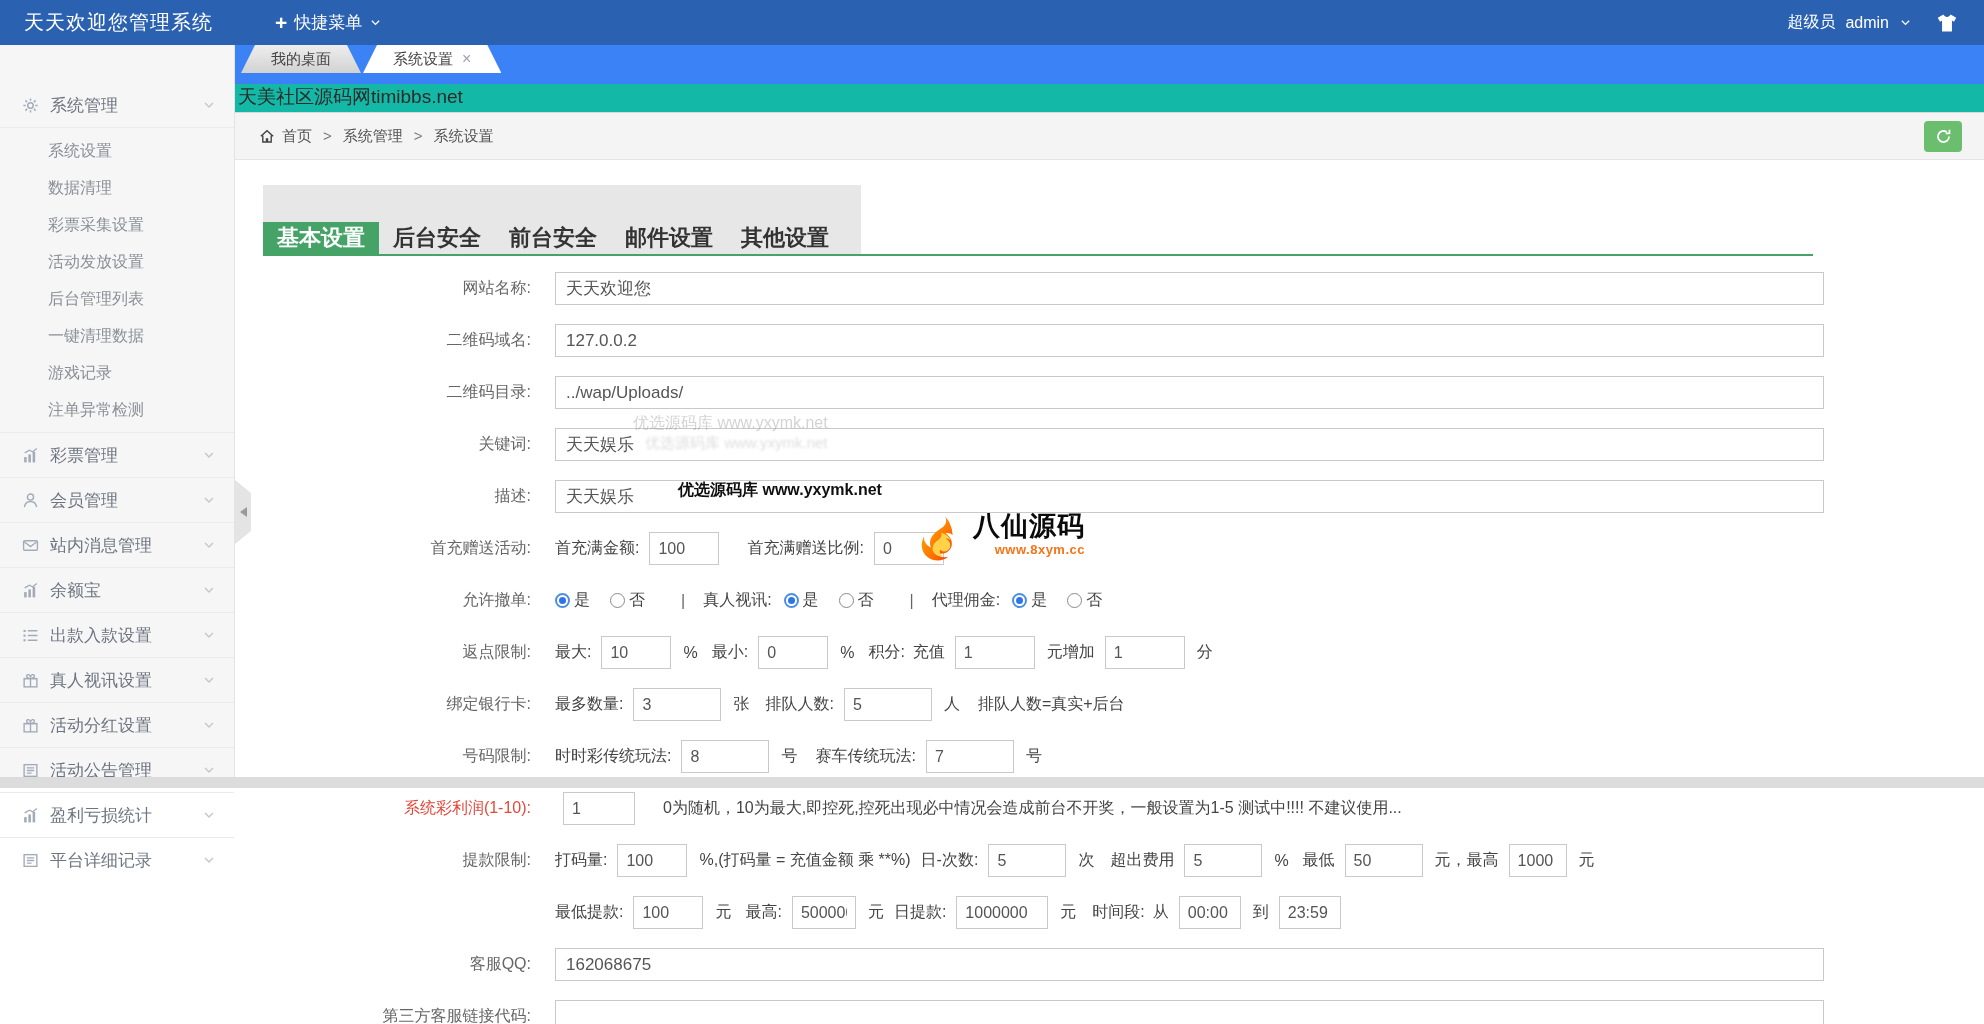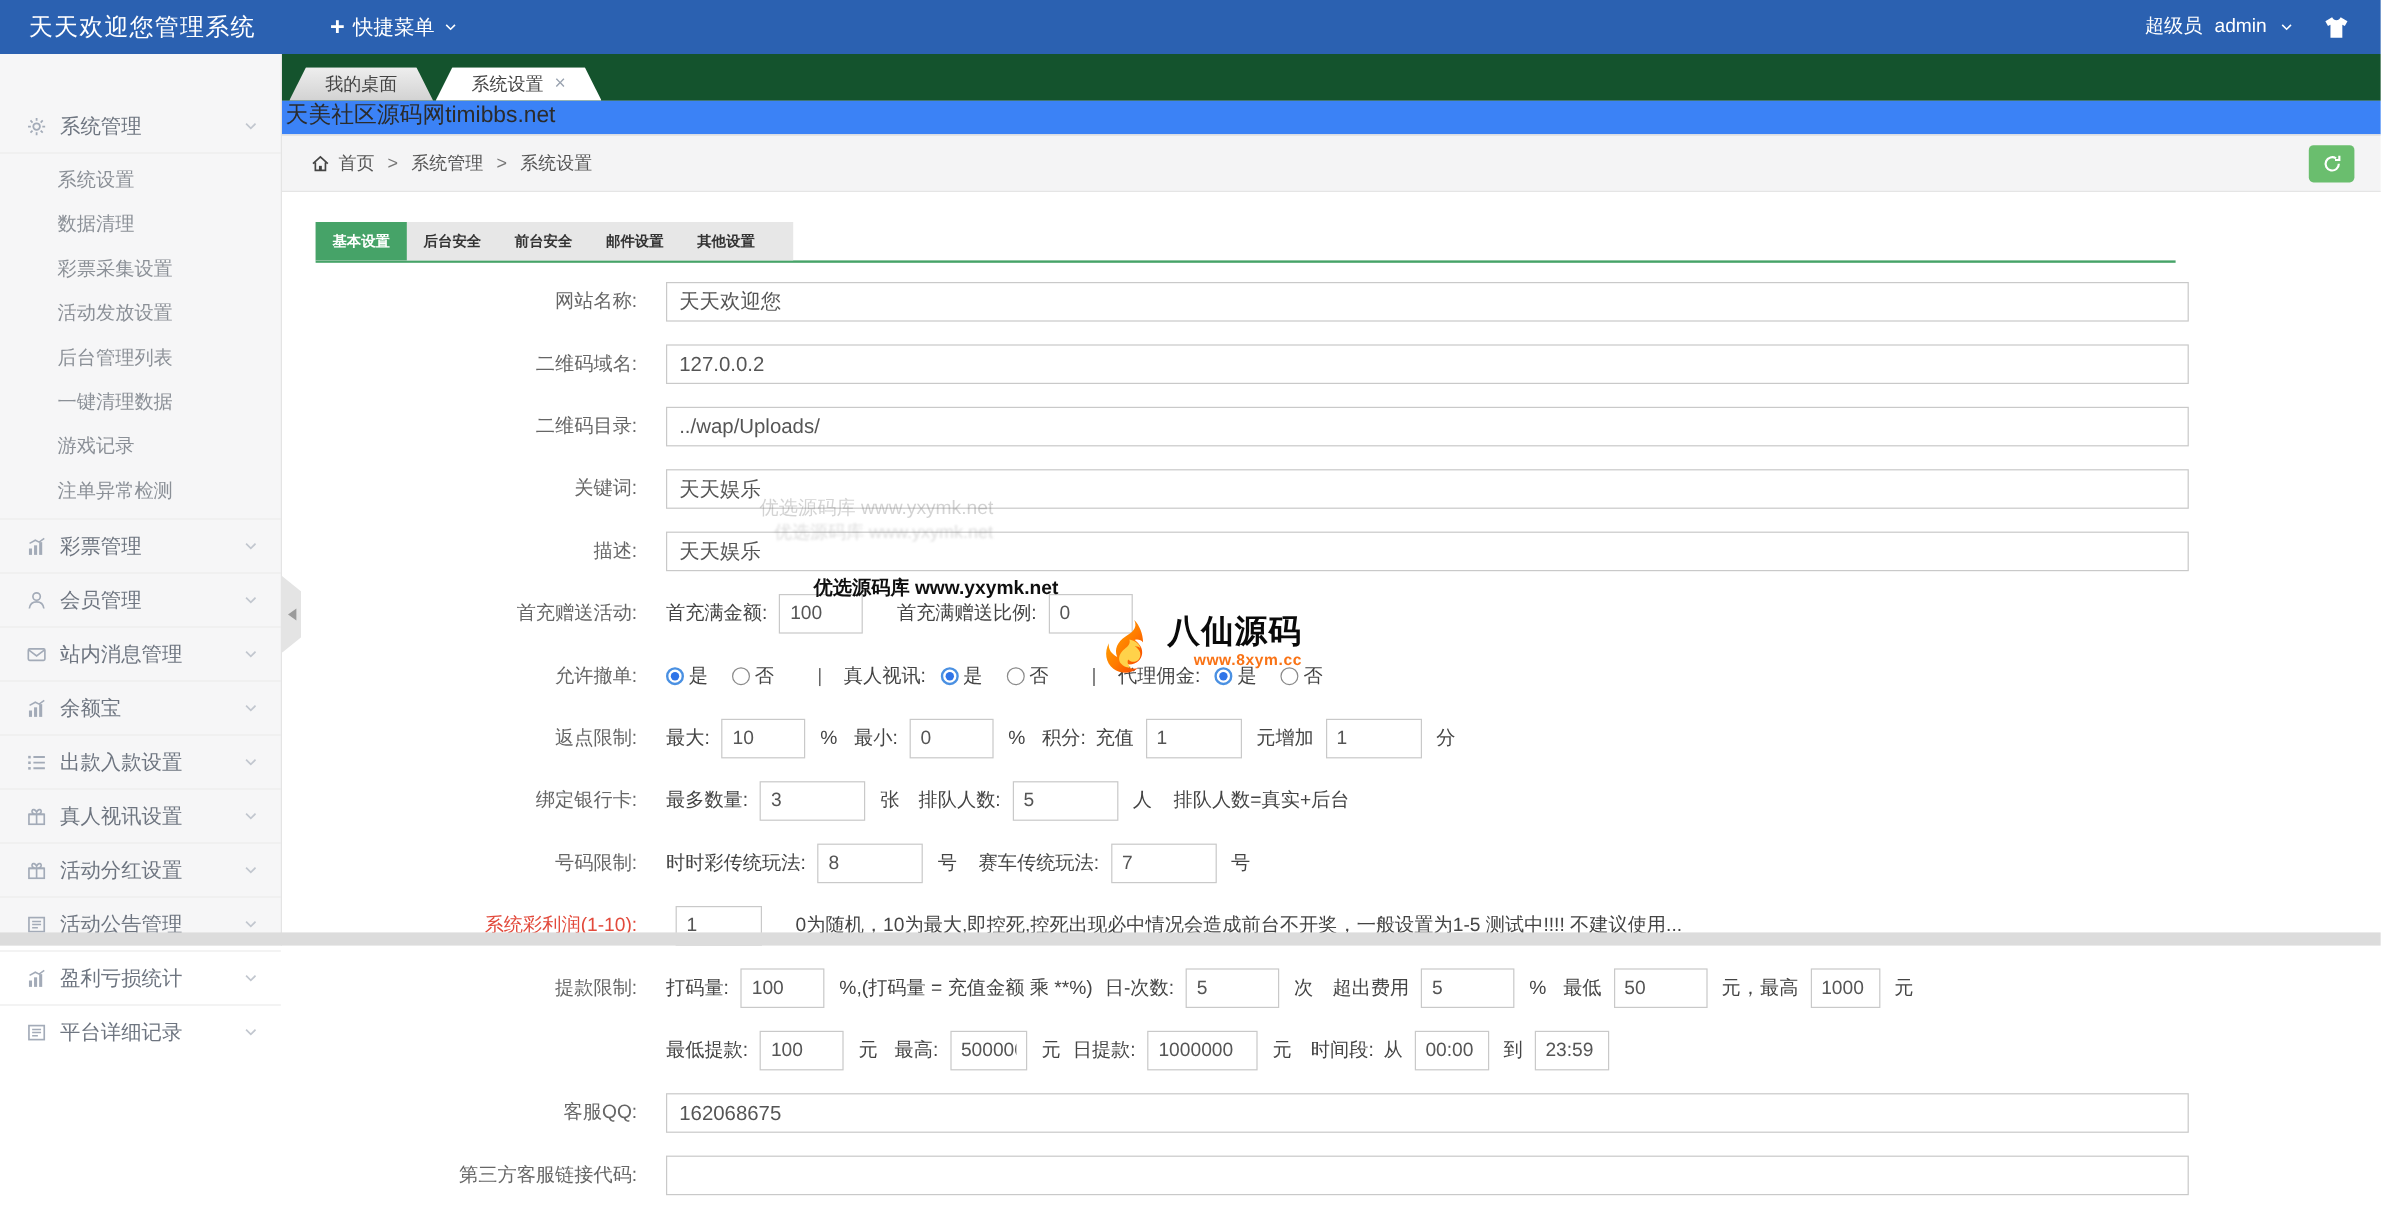--- a/index.html
+++ b/index.html
@@ -29,40 +29,40 @@
   .submenu { border-top:1px solid #ebebeb; padding:4px 0; }
   .subitem { height:37px; line-height:37px; padding-left:48px; font-size:16px; color:#8b9097; cursor:pointer; }
   .collapse-handle { position:absolute; left:235px; top:480px; width:16px; height:64px; background:#e4e4e4;
     clip-path:polygon(0 0,100% 13px,100% 51px,0 100%); z-index:6; cursor:pointer;
     display:flex; align-items:center; justify-content:center; }
   .tri { width:0; height:0; border-top:5px solid transparent; border-bottom:5px solid transparent;
     border-right:7px solid #9a9a9a; }
 
   
   .content { position:absolute; left:235px; top:45px; right:0; bottom:0; background:#fff; }
-  .tabstrip { height:39px; background:#14532d; display:flex; align-items:flex-end; padding-left:6px; }
+  .tabstrip { height:39px; background:#3b82f6; display:flex; padding-left:6px; }
   .wtab { height:28px; display:flex; align-items:center; gap:9px; padding:0 30px; font-size:15px; color:#444;
     background:linear-gradient(#eeeeee,#d2d2d2); clip-path:polygon(14px 0,calc(100% - 14px) 0,100% 100%,0 100%);
     margin-right:2px; cursor:pointer; }
   .wtab.active { background:#ffffff; }
   .wtab-close { color:#9aa3b0; font-size:16px; line-height:1; cursor:pointer; }
-  .site-note { height:28px; background:#3b82f6; font-size:19px; color:#2b2b2b; line-height:26px; padding-left:3px; }
+  .site-note { height:28px; background:#14b8a6; font-size:19px; color:#2b2b2b; line-height:26px; padding-left:3px; }
   .crumb-row { height:48px; background:#f4f4f5; border-top:1px solid #d9d9d9; border-bottom:1px solid #e5e5e5;
     display:flex; align-items:center; padding:0 22px 0 24px; font-size:15px; color:#555; }
   .crumb-home-ico { width:16px; height:16px; color:#444; margin-right:7px; }
   .crumb { cursor:pointer; }
   .crumb-sep { margin:0 11px; color:#777; }
   .refresh-btn { margin-left:auto; width:38px; height:31px; background:#6abe6e; border:none; border-radius:4px;
     color:#fff; display:flex; align-items:center; justify-content:center; cursor:pointer; }
   .refresh-btn svg { width:17px; height:17px; }
 
   
   .form-area { position:relative; padding:25px 0 0 28px; }
   .settings-tabs { display:inline-flex; background:#e7e7e7; padding-right:18px; }
-  .stab { height:32px; line-height:32px; padding:0 14px; font-size:12px; font-weight:bold; color:#333; cursor:pointer; }
+  .stab { height:32px; line-height:32px; padding:0 14px; font-size:22px; font-weight:bold; color:#333; cursor:pointer;margin-top:37px; }
   .stab.active { background:#46a368; color:#fff; }
   .green-line { width:1550px; height:2px; background:#46a368; }
   .form { margin-top:16px; }
   .form-row { display:flex; align-items:center; margin-bottom:19px; min-height:33px; }
   .row-label { width:292px; text-align:right; padding-right:24px; font-size:16px; color:#666; flex:none; white-space:nowrap; }
   .row-label.red { color:#e2493b; }
   .row-body { display:flex; align-items:center; width:1269px; font-size:16px; color:#444; white-space:nowrap; }
   input.full { width:100%; height:33px; border:1px solid #c9c9c9; padding:0 10px; font-size:17px; color:#555; outline:none; }
   input.seg-input { width:70px; height:33px; border:1px solid #c9c9c9; padding:0 8px; font-size:16px; color:#555;
     margin:0 12px 0 8px; outline:none; }

